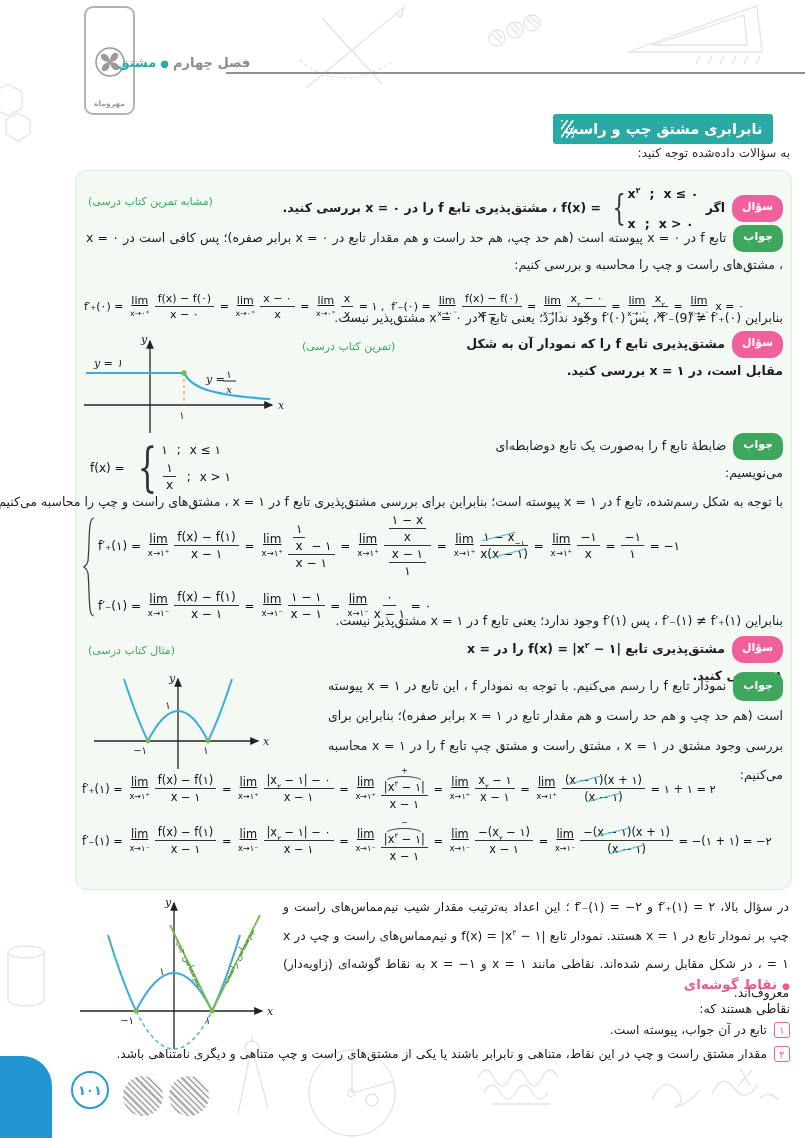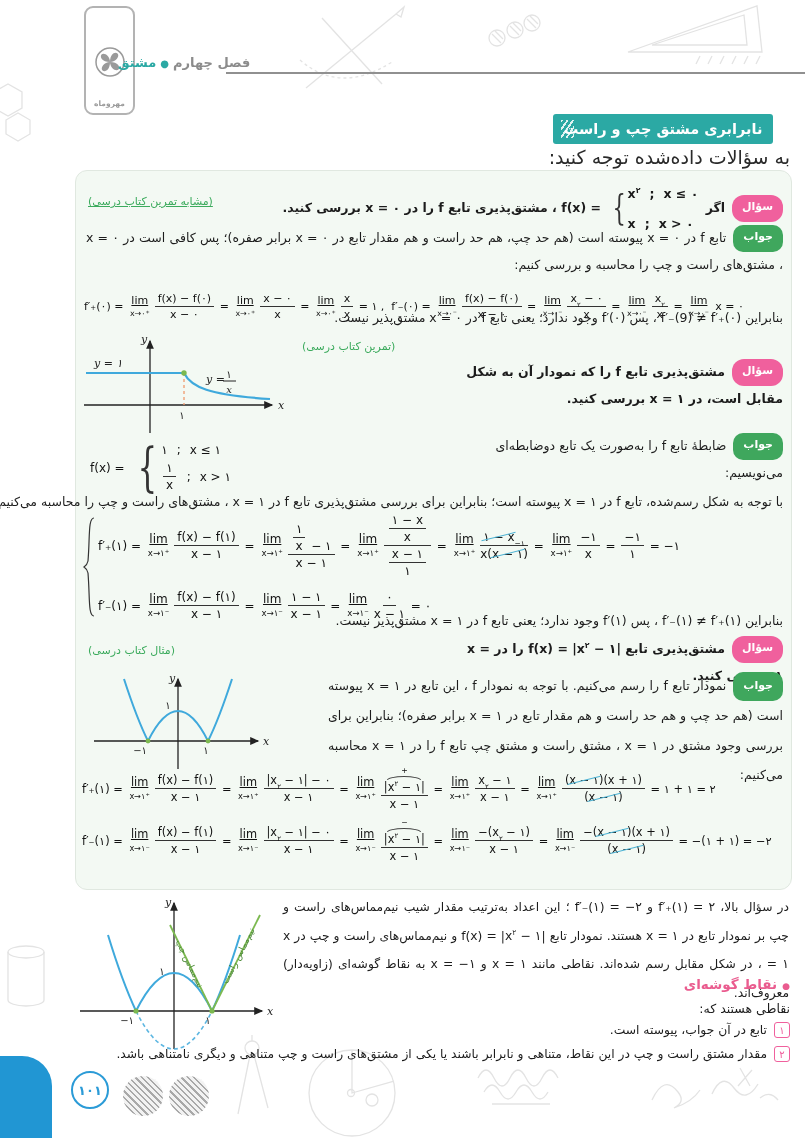--- a/index.html
+++ b/index.html
@@ -15,21 +15,21 @@
   .logo-text{font-size:7.5px;font-weight:bold;color:#9a9a9a;direction:rtl;}
   .chapter-row{left:118px;top:55px;direction:rtl;font-size:13px;font-weight:bold;color:#8c8c8c;z-index:2;}
   .chapter-row .dot{color:#2BA9A4;font-size:10px;margin:0 4px;}
   .chapter-row .topic{color:#2BA9A4;}
   .header-line{left:226px;top:72px;width:579px;height:2px;background:#909090;z-index:1;}
   .section-badge{left:553px;top:114px;width:220px;height:30px;background:#2BA9A4;border-radius:3px;
                  display:flex;align-items:center;justify-content:center;color:#fff;font-weight:bold;
                  font-size:14.5px;direction:rtl;z-index:2;}
   .section-badge .hatch{position:absolute;left:8px;top:6px;width:13px;height:18px;
         background:repeating-linear-gradient(125deg,rgba(255,255,255,.85) 0 1.8px,rgba(255,255,255,0) 1.8px 4.6px);}
-  .intro-line{right:15px;top:146px;direction:rtl;font-size:19px;color:#2a2a2a;z-index:2;}
+  .intro-line{right:15px;top:146px;direction:rtl;font-size:12px;color:#2a2a2a;z-index:2;}
   
   .card{left:75px;top:170px;width:715px;height:718px;background:#f3f9f3;border:1.5px solid #e0e8e0;
         border-radius:12px;z-index:2;}
   .card>*{position:absolute;}
   .badge{display:inline-flex;align-items:center;justify-content:center;color:#fff;font-size:11px;
          font-weight:bold;border-radius:10px;padding:1px 10px 3px;margin-left:7px;vertical-align:middle;}
   .badge.q{background:#F0609D;border-radius:12px;}
   .badge.a{background:#3FA75D;}
   .note{color:#3CAB5D;font-size:11px;direction:rtl;white-space:nowrap;}
   .rtl{direction:rtl;font-size:12.5px;line-height:2.05;}
@@ -164,21 +164,21 @@
                 <span class="cc">x ≤ ۰</span>
               </span>
               <span class="crow">
                 <span class="cv">x</span>
                 <span class="csep">;</span>
                 <span class="cc">x &gt; ۰</span>
               </span>
             </span>
           </span></span><span> ، مشتق‌پذیری تابع </span><span dir="ltr" class="m">f</span><span> را در </span><span dir="ltr" class="m">x = ۰</span><span> بررسی کنید.</span></span>
   </div>
-  <div class="note" style="left:12px;top:24px;text-decoration:underline;">(مشابه تمرین کتاب درسی)</div>
+  <div class="note" style="left:12px;top:24px;">(مشابه تمرین کتاب درسی)</div>
 
   <div class="rtl jus" style="left:10px;right:8px;top:54px;">
     <span class="badge a">جواب</span><span><span>تابع </span><span dir="ltr" class="m">f</span><span> در </span><span dir="ltr" class="m">x = ۰</span><span> پیوسته است (هم حد چپ، هم حد راست و هم مقدار تابع در </span><span dir="ltr" class="m">x = ۰</span><span> برابر صفره)؛ پس کافی است در </span><span dir="ltr" class="m">x = ۰</span><span> ، مشتق‌های راست و چپ را محاسبه و بررسی کنیم:</span></span>
   </div>
   <div class="math fs11" style="left:8px;top:121px;">
       <span>f′₊(۰) = </span>
       <span class="lim"><span class="lw">lim</span><span class="ls" dir="ltr">x→۰⁺</span></span>
       <span class="frac"><span class="num">f(x) − f(۰)</span><span class="den">x − ۰</span></span>
       <span> = </span>
       <span class="lim"><span class="lw">lim</span><span class="ls" dir="ltr">x→۰⁺</span></span>
@@ -194,21 +194,21 @@
       <span class="frac"><span class="num">x<sup>۲</sup> − ۰</span><span class="den">x</span></span>
       <span> = </span>
       <span class="lim"><span class="lw">lim</span><span class="ls" dir="ltr">x→۰⁻</span></span>
       <span class="frac"><span class="num">x<sup>۲</sup></span><span class="den">x</span></span>
       <span> = </span>
       <span class="lim"><span class="lw">lim</span><span class="ls" dir="ltr">x→۰⁻</span></span>
       <span> x = ۰</span>
     </div>
   <div class="rtl" style="left:250px;right:8px;top:134px;text-align:right;"><span>بنابراین </span><span dir="ltr" class="m">f′₋(9) ≠ f′₊(۰)</span><span> ، پس </span><span dir="ltr" class="m">f′(۰)</span><span> وجود ندارد؛ یعنی تابع </span><span dir="ltr" class="m">f</span><span> در </span><span dir="ltr" class="m">x = ۰</span><span> مشتق‌پذیر نیست.</span></div>
 
-  <div class="rtl" style="left:380px;right:8px;top:160px;margin-top:28px;">
+  <div class="rtl" style="left:380px;right:8px;top:160px;">
     <span class="badge q">سؤال</span><span class="q-text"><span>مشتق‌پذیری تابع </span><span dir="ltr" class="m">f</span><span> را که نمودار آن به شکل مقابل است، در </span><span dir="ltr" class="m">x = ۱</span><span> بررسی کنید.</span></span>
   </div>
   <div class="note" style="left:226px;top:169px;">(تمرین کتاب درسی)</div>
 
   <svg class="graph" style="left:4px;top:160px;" width="218" height="110" viewBox="0 0 218 110">
     <defs>
       <marker id="ah" markerWidth="8" markerHeight="8" refX="6" refY="3" orient="auto">
         <path d="M0 0 L7 3 L0 6 Z" fill="#222"></path>
       </marker>
     </defs>

